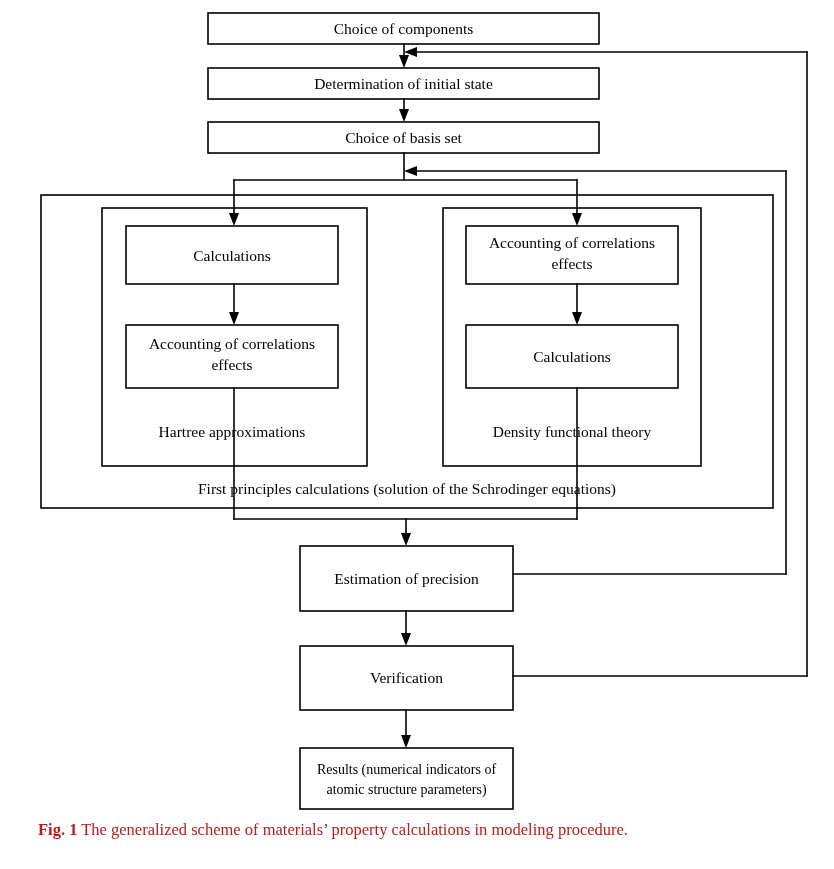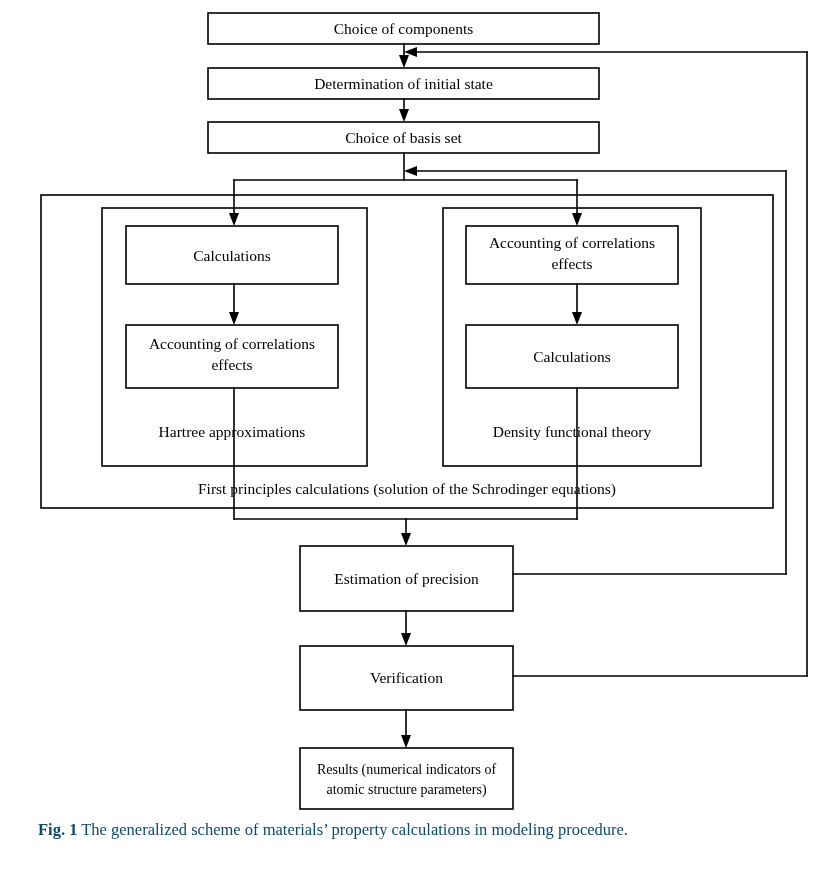--- a/index.html
+++ b/index.html
@@ -53,21 +53,21 @@
   text.lbl.small {
     font-size: 14px;
   }
   .caption {
     position: absolute;
     left: 38px;
     top: 820px;
     width: 780px;
     font-family: "Liberation Serif", "DejaVu Serif", serif;
     font-size: 16.5px;
-    color: #0c4a6e;
+    color: #b91c1c;
     line-height: 1.25;
     white-space: nowrap;
   }
   .caption b {
     font-weight: bold;
   }
 </style>
 </head>
 <body>
 

